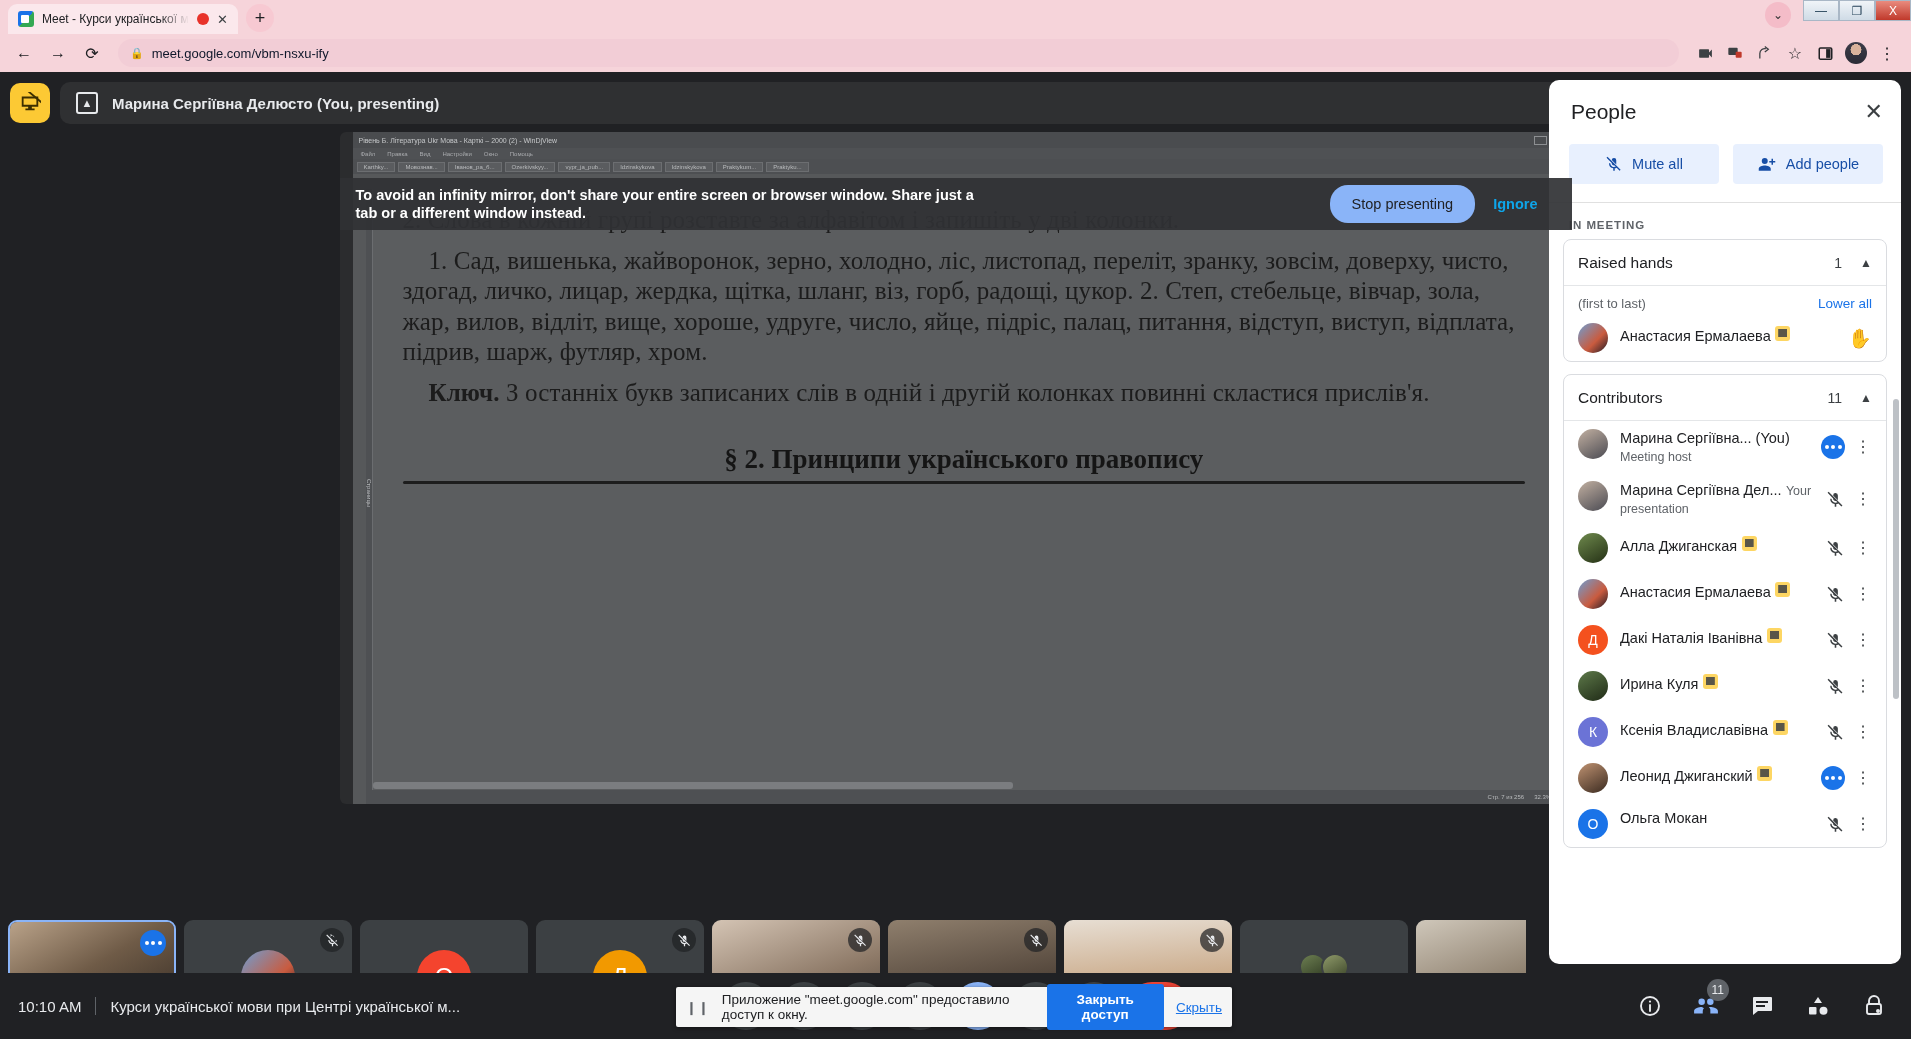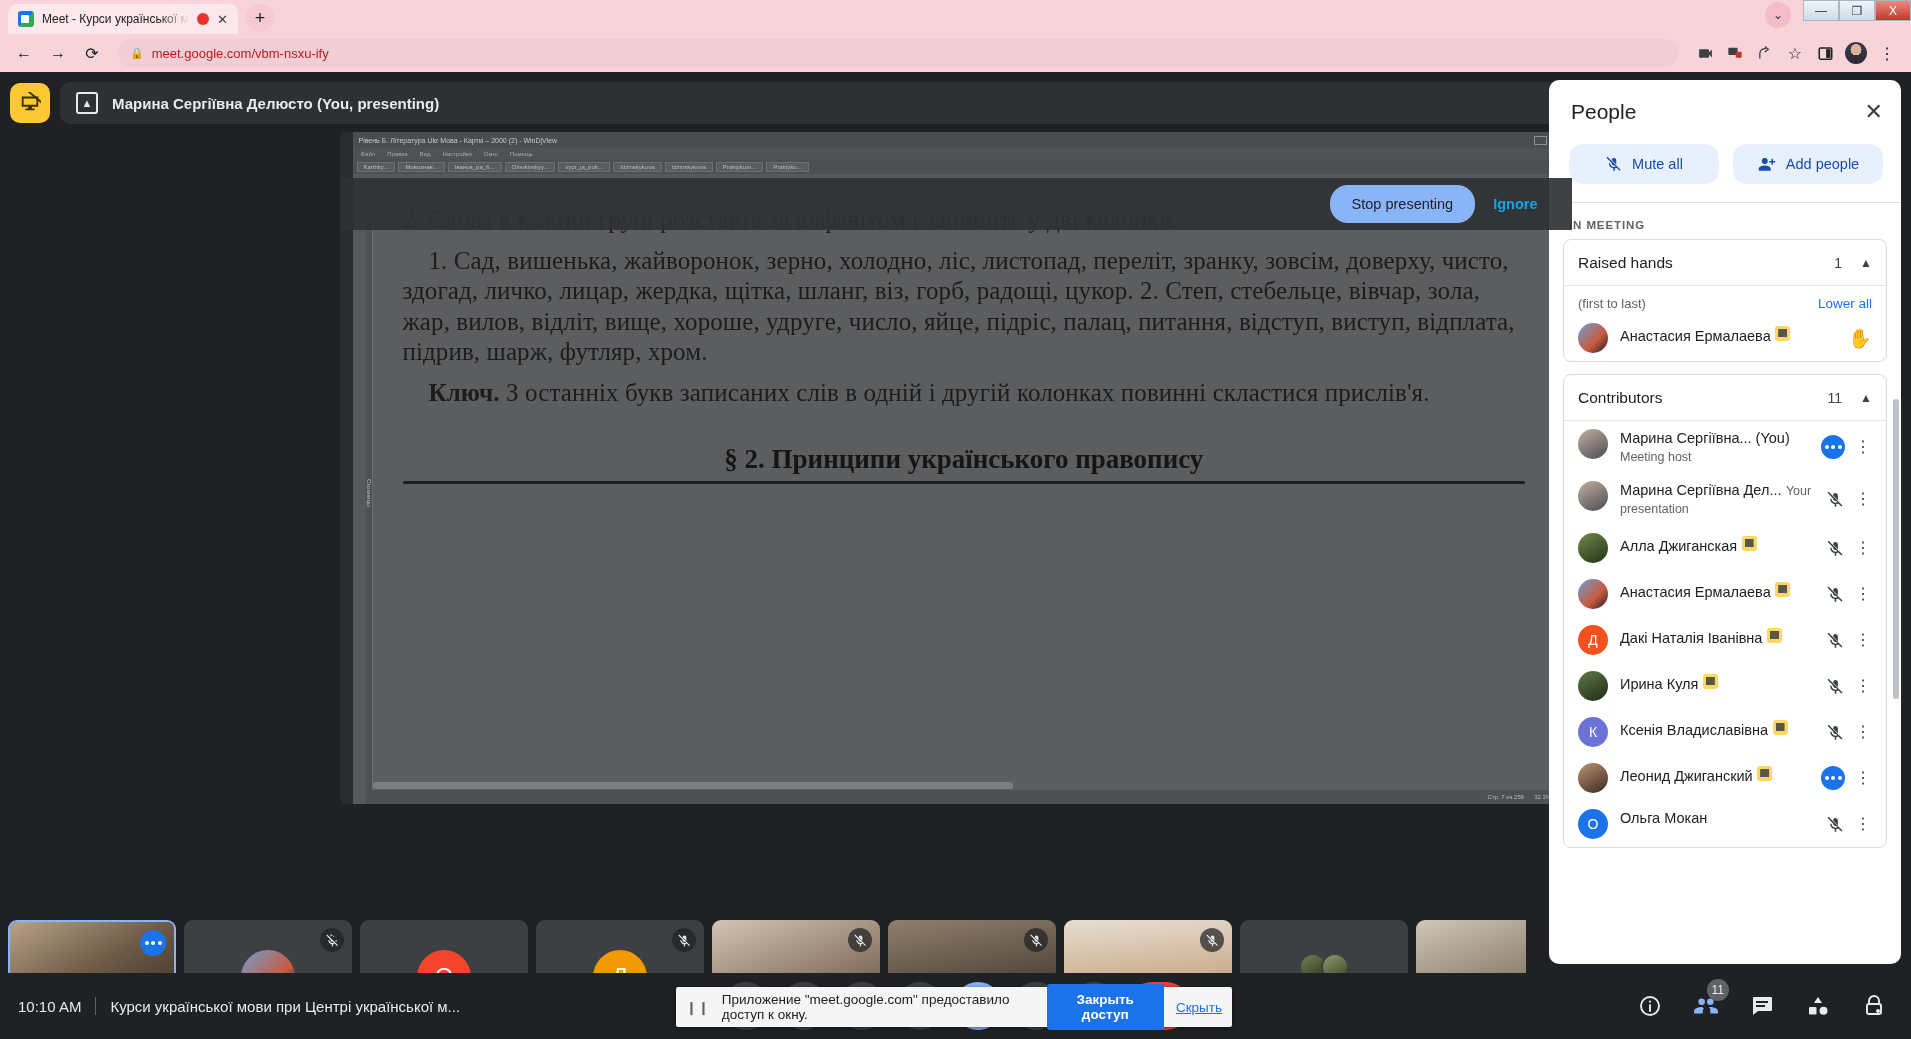--- a/index.html
+++ b/index.html
@@ -81,21 +81,21 @@
   .nav-ico {
     width: 28px; height: 28px; border-radius: 50%;
     display:flex;align-items:center;justify-content:center;
     color:#202124; font-size:16px; cursor:pointer; flex:0 0 auto;
   }
   .url-box {
     flex: 1 1 auto; height: 28px; background: #f2cdd6;
     border-radius: 14px; display:flex; align-items:center;
     gap: 8px; padding: 0 12px; margin: 0 6px;
   }
-  .url-text { font-size: 13px; color: #b91c1c; }
+  .url-text { font-size: 13px; color: #0f172a; }
   .lock-ico { font-size: 11px; color: #3c4043; }
   .omni-right { display:flex; align-items:center; gap: 2px; }
   .avatar-chip{
     width:22px;height:22px;border-radius:50%;
     background:#7d5a4f; margin:0 4px;
     background-image: radial-gradient(circle at 50% 35%, #d9b39c 0 30%, transparent 31%),
                       linear-gradient(#3c3c48,#2b2b36);
   }
 
   
@@ -336,21 +336,21 @@
   .people-head{
     display:flex; align-items:center; padding: 20px 18px 10px 22px;
   }
   .people-title{ font-size:21px; color:#202124; flex:1 1 auto;}
   .close-x{ font-size:22px; color:#3c4043; cursor:pointer; line-height:1;}
   .people-actions{
     display:flex; gap:14px; padding: 10px 18px 18px 20px;
     border-bottom:1px solid #e0e0e0;
   }
   .pa-btn{
-    flex:1 1 0; height:40px; background:#e8f0fe; border-radius:14px;
+    flex:1 1 0; height:40px; background:#e8f0fe; border-radius:4px;
     display:flex; align-items:center; justify-content:center; gap:9px;
     color:#174ea6; font-size:14.5px; cursor:pointer;
   }
   .in-meeting{
     font-size:11.5px; letter-spacing:.9px; color:#5f6368; font-weight:600;
     padding: 16px 20px 8px;
   }
   .plist{ flex:1 1 auto; overflow:hidden; padding: 0 14px 10px; position:relative;}
   .card{
     border:1px solid #dadce0; border-radius:8px; margin-bottom:12px; overflow:hidden;
@@ -536,20 +536,21 @@
         </div>
 
         <div class="doc-scrollbar"></div>
         <div class="doc-statusbar">
           <span>Стр. 7 из 256</span>
           <span>32.3% | 15.1 см</span>
         </div>
       </div>
 
       <div class="capture-bar">
+        <div class="capture-text">To avoid an infinity mirror, don't share your entire screen or browser window. Share just a tab or a different window instead.</div>
         <button class="capture-stop">Stop presenting</button>
         <div class="capture-ignore">Ignore</div>
       </div>
     </div>
 
     <div class="filmstrip">
 
       <div class="tile self">
         <div class="vid" style="background:linear-gradient(150deg,#b9a289 0%,#6f5b47 45%,#2e2620 100%)"></div>
         <div class="speak-dots">

